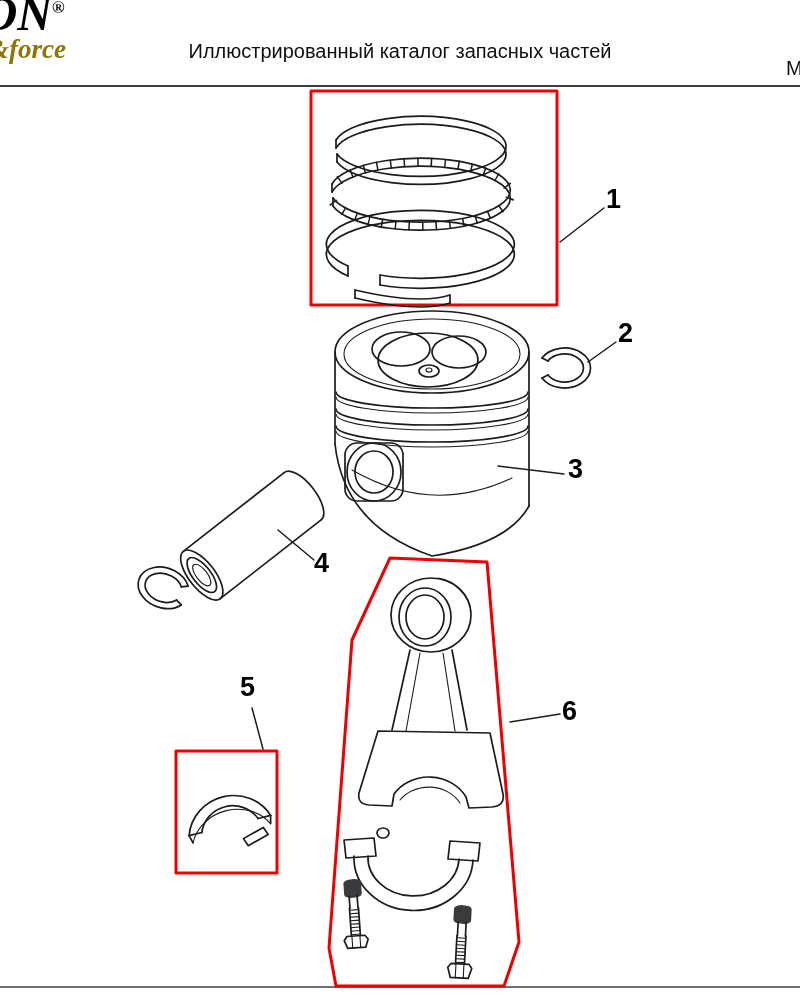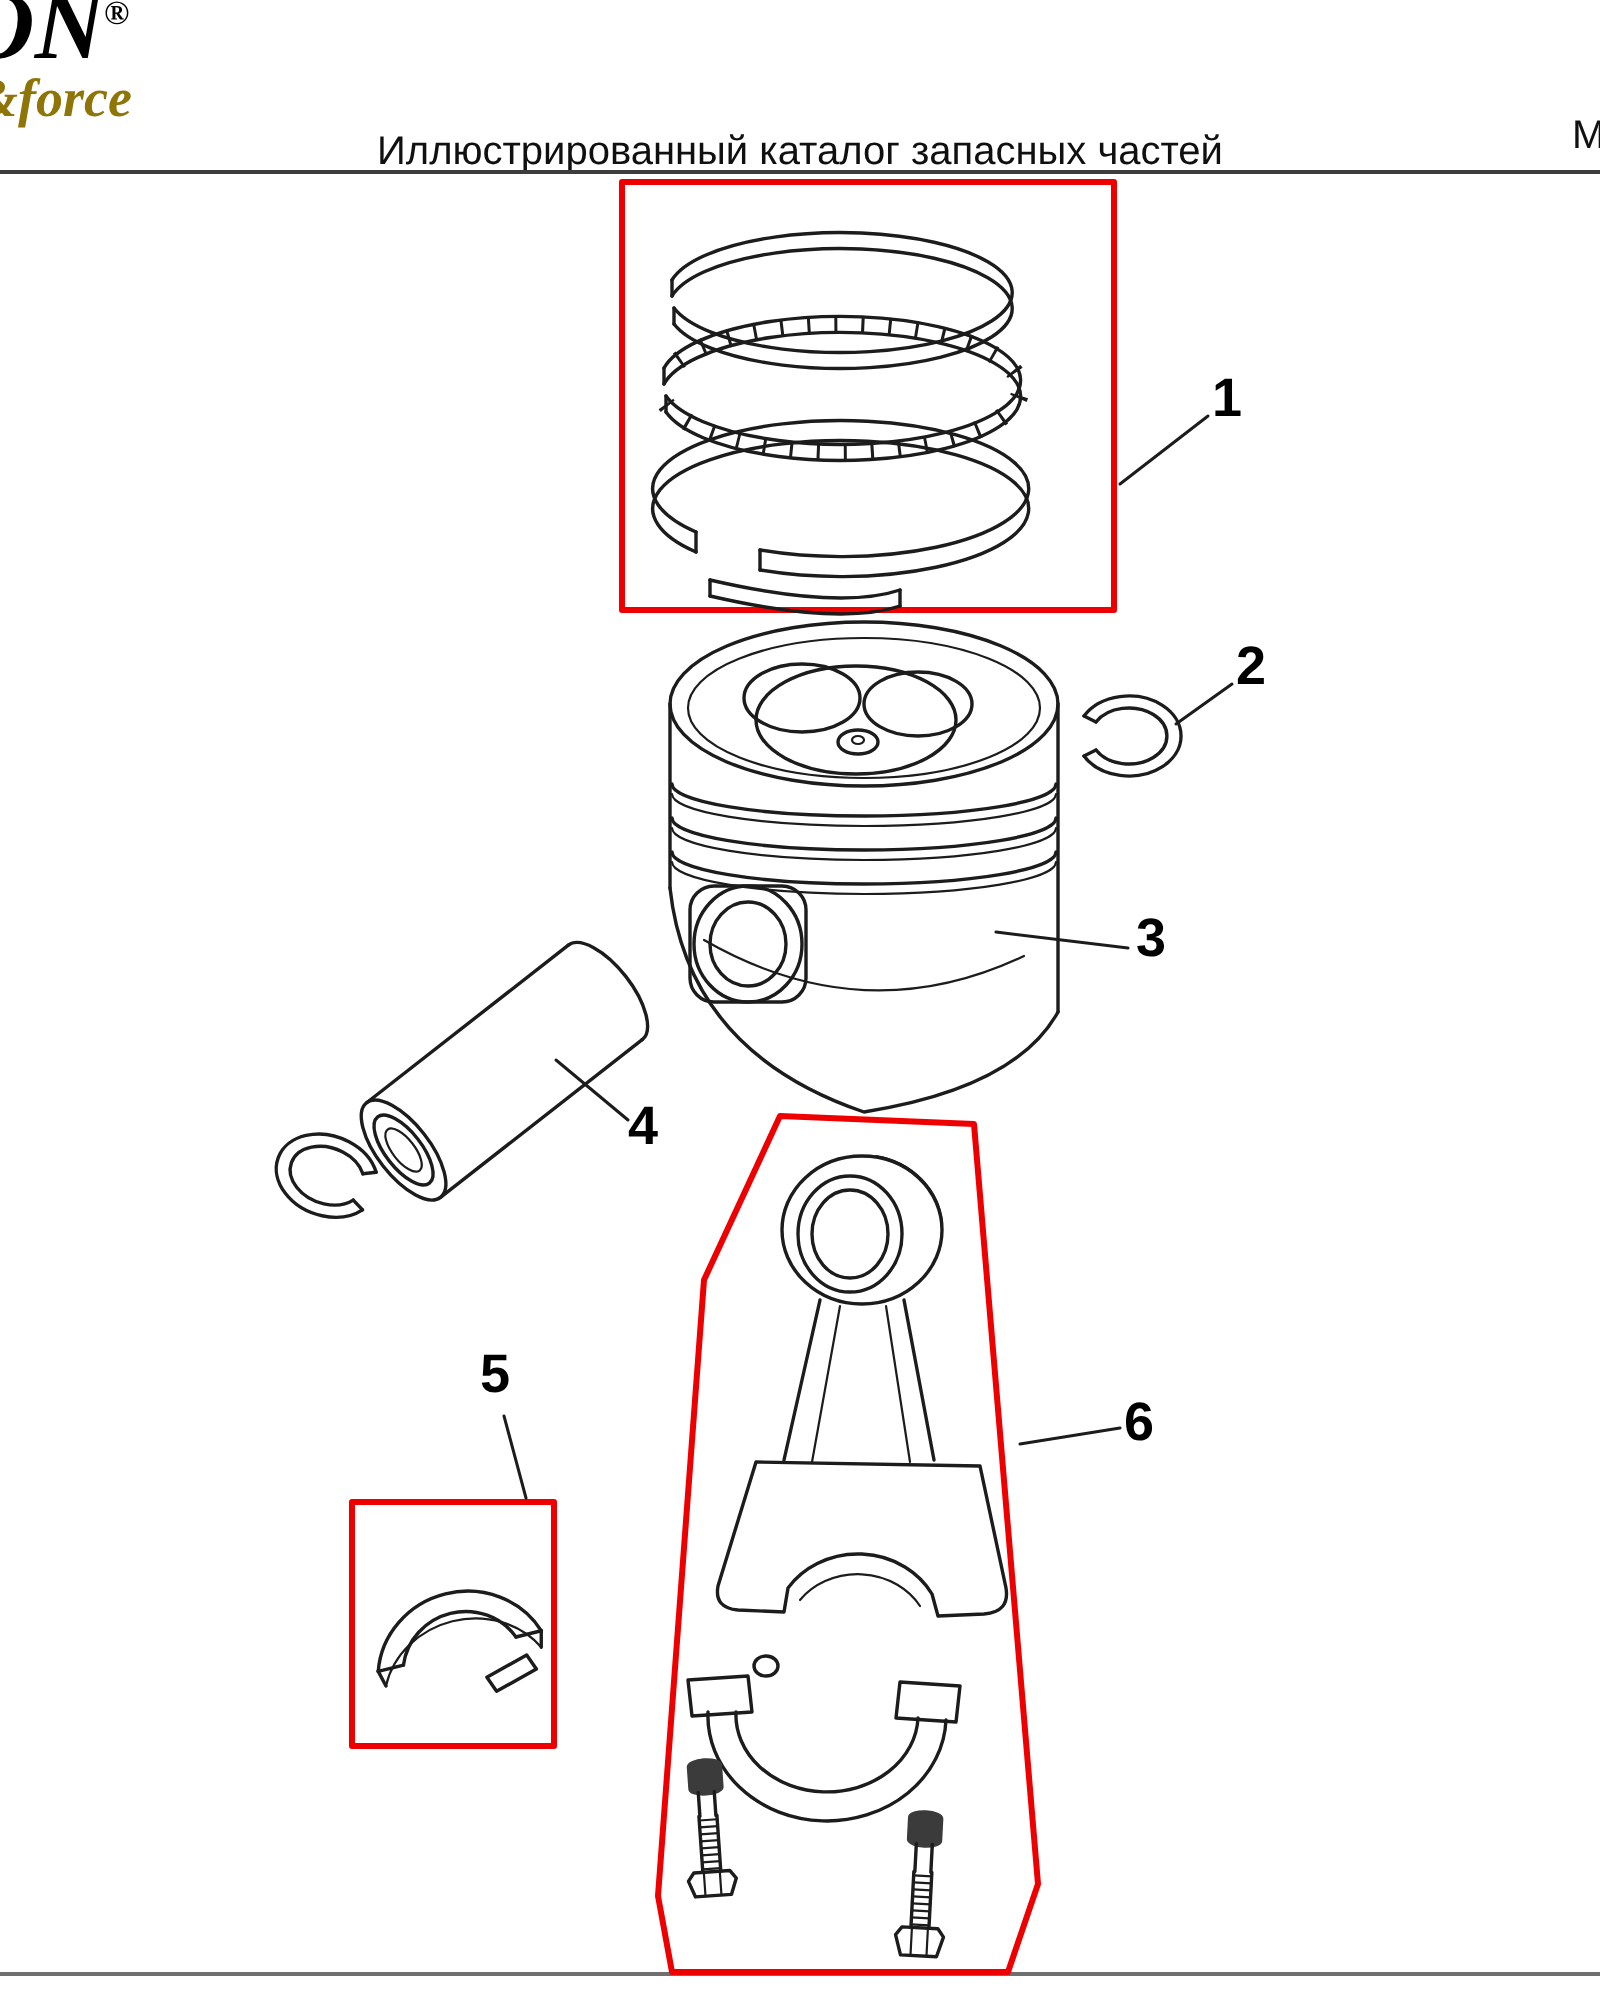--- a/index.html
+++ b/index.html
@@ -12,21 +12,21 @@
     font-family:"Liberation Serif",serif;font-style:italic;font-weight:bold;
     font-size:48px;color:#000;white-space:nowrap;
   }
   .logo-reg{font-size:17px;vertical-align:super;}
   .logo-sub{
     position:absolute;left:-12px;top:34px;
     font-family:"Liberation Serif",serif;font-style:italic;font-weight:bold;
     font-size:27px;color:#8f7508;white-space:nowrap;
   }
   .header-title{
-    position:absolute;top:65px;left:0;width:800px;text-align:center;
+    position:absolute;top:40px;left:0;width:800px;text-align:center;
     font-size:20px;color:#101010;
   }
   .header-right{
     position:absolute;top:57px;left:786px;font-size:20px;color:#101010;white-space:nowrap;
   }
   .rule-top{position:absolute;top:85px;left:0;width:800px;height:2px;background:#3d3d3d;}
   .rule-bottom{position:absolute;top:986px;left:0;width:800px;height:2px;background:#6f6f6f;}
   .diagram{position:absolute;left:0;top:0;}
   .diagram *{fill:none;stroke:#1c1c1c;stroke-width:1.7;stroke-linecap:round;stroke-linejoin:round;}
   .diagram g{stroke:none;}

